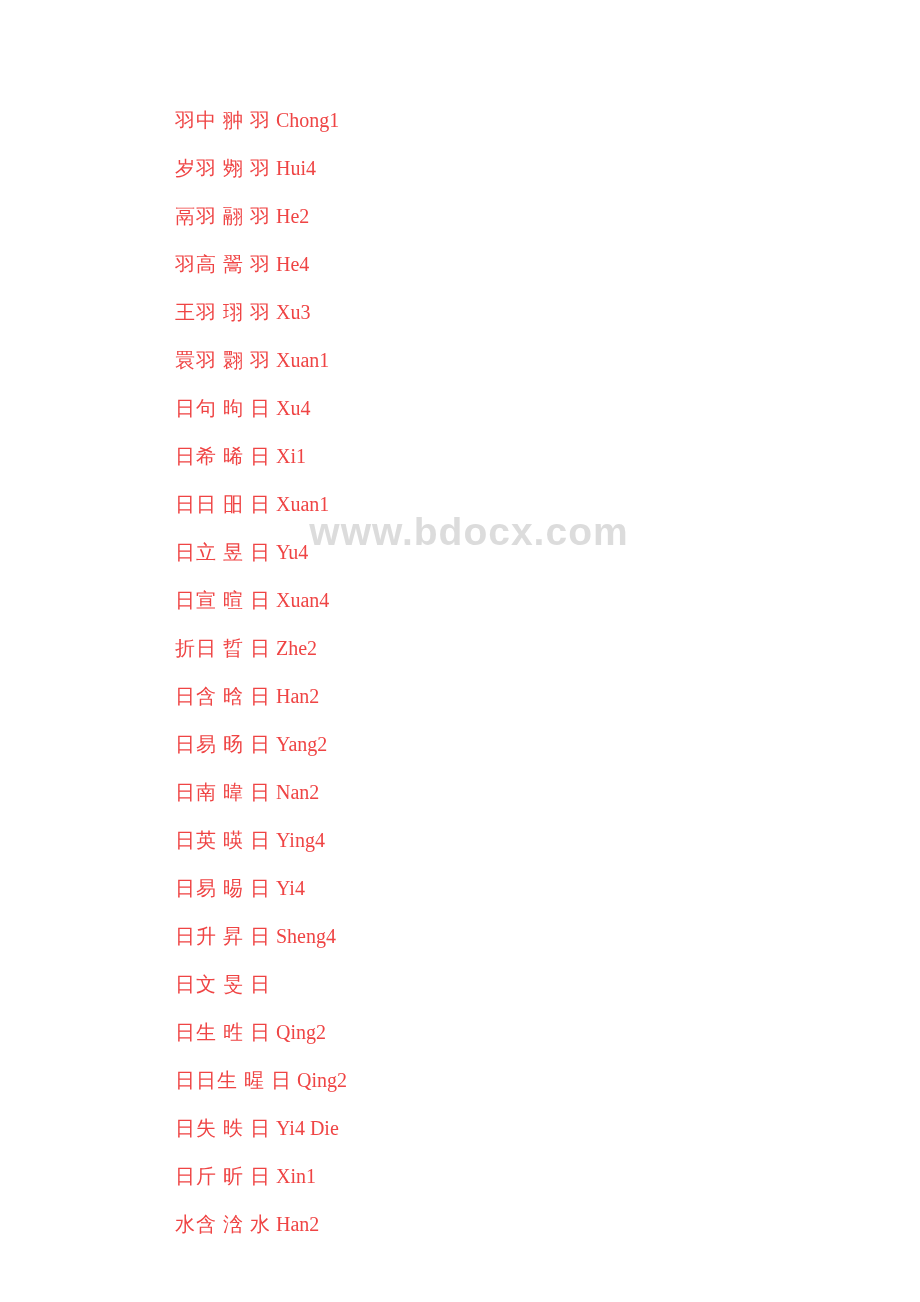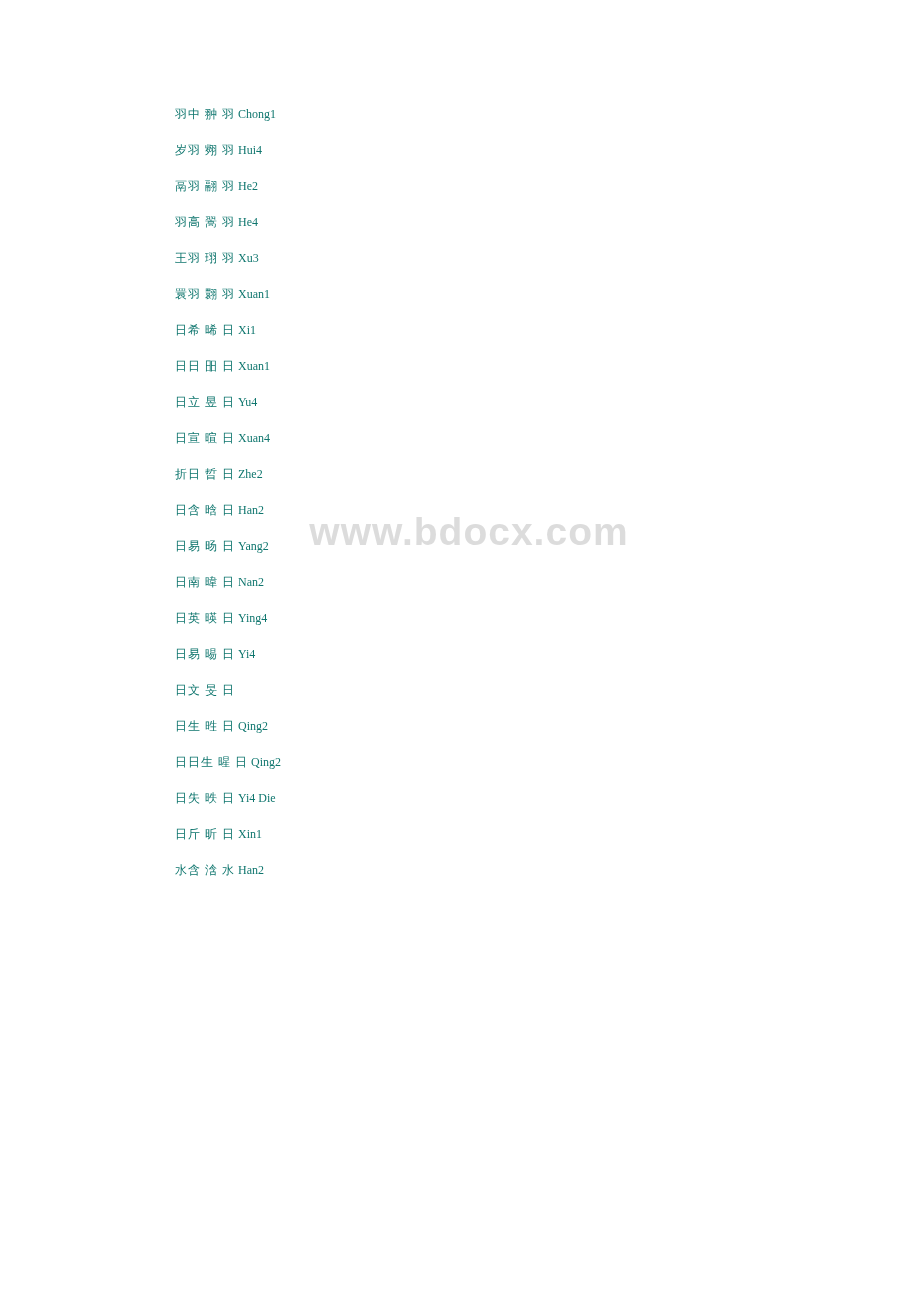--- a/index.html
+++ b/index.html
@@ -14,24 +14,24 @@
       position: relative;
       font-family: "SimSun", "宋体", serif;
     }
     .content {
       position: absolute;
       left: 175px;
       top: 105px;
       width: 600px;
     }
     .line {
-      font-size: 12px;
+      font-size: 20px;
       line-height: 1.5;
       margin-bottom: 18px;
-      color: #0f766e;
+      color: #ef4444;
       letter-spacing: 1px;
     }
     .pinyin {
       font-family: "Times New Roman", serif;
       letter-spacing: 0;
     }
     .watermark {
       position: absolute;
       left: 50%;
       top: 510px;
@@ -51,29 +51,31 @@
 
 <div class="watermark">www.bdocx.com</div>
 
 <div class="content">
 <div class="line"><span>羽中</span><span> 翀 </span><span>羽</span><span class="pinyin"> Chong1</span></div>
     <div class="line"><span>岁羽</span><span> 翙 </span><span>羽</span><span class="pinyin"> Hui4</span></div>
     <div class="line"><span>鬲羽</span><span> 翮 </span><span>羽</span><span class="pinyin"> He2</span></div>
     <div class="line"><span>羽高</span><span> 翯 </span><span>羽</span><span class="pinyin"> He4</span></div>
     <div class="line"><span>王羽</span><span> 珝 </span><span>羽</span><span class="pinyin"> Xu3</span></div>
     <div class="line"><span>睘羽</span><span> 翾 </span><span>羽</span><span class="pinyin"> Xuan1</span></div>
+    <div class="line"><span>日句</span><span> 昫 </span><span>日</span><span class="pinyin"> Xu4</span></div>
     <div class="line"><span>日希</span><span> 晞 </span><span>日</span><span class="pinyin"> Xi1</span></div>
     <div class="line"><span>日日</span><span> 昍 </span><span>日</span><span class="pinyin"> Xuan1</span></div>
     <div class="line"><span>日立</span><span> 昱 </span><span>日</span><span class="pinyin"> Yu4</span></div>
     <div class="line"><span>日宣</span><span> 暄 </span><span>日</span><span class="pinyin"> Xuan4</span></div>
     <div class="line"><span>折日</span><span> 晢 </span><span>日</span><span class="pinyin"> Zhe2</span></div>
     <div class="line"><span>日含</span><span> 晗 </span><span>日</span><span class="pinyin"> Han2</span></div>
     <div class="line"><span>日易</span><span> 旸 </span><span>日</span><span class="pinyin"> Yang2</span></div>
     <div class="line"><span>日南</span><span> 暐 </span><span>日</span><span class="pinyin"> Nan2</span></div>
     <div class="line"><span>日英</span><span> 暎 </span><span>日</span><span class="pinyin"> Ying4</span></div>
     <div class="line"><span>日易</span><span> 晹 </span><span>日</span><span class="pinyin"> Yi4</span></div>
+    <div class="line"><span>日升</span><span> 昇 </span><span>日</span><span class="pinyin"> Sheng4</span></div>
     <div class="line"><span>日文</span><span> 旻 </span><span>日</span><span class="pinyin"></span></div>
     <div class="line"><span>日生</span><span> 甠 </span><span>日</span><span class="pinyin"> Qing2</span></div>
     <div class="line"><span>日日生</span><span> 暒 </span><span>日</span><span class="pinyin"> Qing2</span></div>
     <div class="line"><span>日失</span><span> 昳 </span><span>日</span><span class="pinyin"> Yi4 Die</span></div>
     <div class="line"><span>日斤</span><span> 昕 </span><span>日</span><span class="pinyin"> Xin1</span></div>
     <div class="line"><span>水含</span><span> 浛 </span><span>水</span><span class="pinyin"> Han2</span></div>
   </div>
 
 </body></html>

